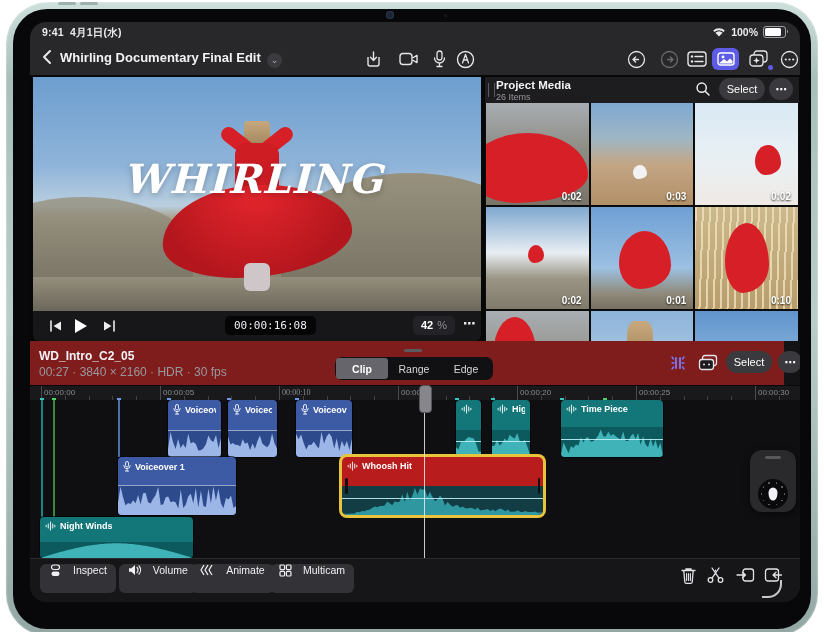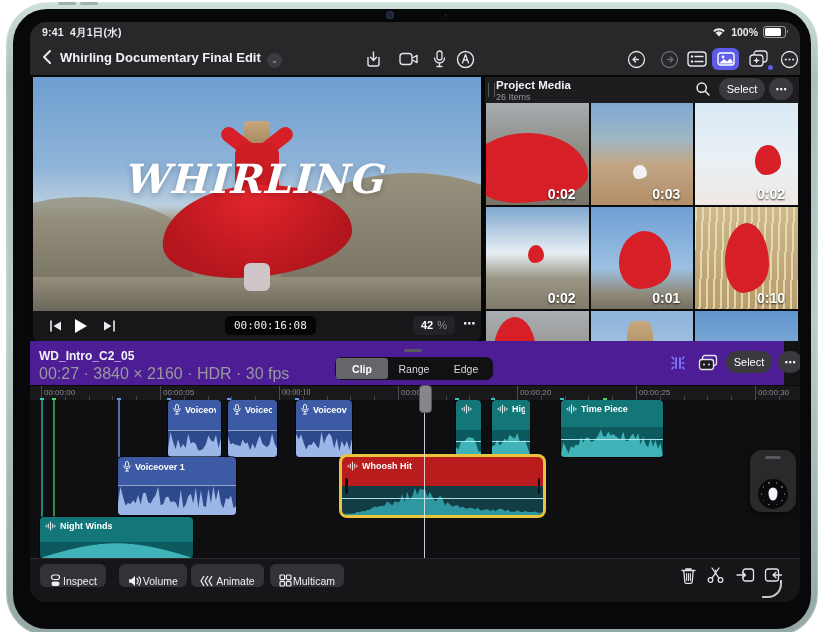--- a/index.html
+++ b/index.html
@@ -54,37 +54,37 @@
   .dots{letter-spacing:1px;font-size:13px;font-weight:700;color:#ececf0;}
   
   .panel{position:absolute;left:455px;top:55px;right:1px;height:264px;background:#0c0c0d;overflow:hidden;}
   .panel-head{position:absolute;left:0;right:0;top:0;height:26px;background:#1d1d1f;}
   .drag-bars{position:absolute;left:3px;top:6px;width:5px;height:14px;border-left:1.5px solid #5a5a5e;border-right:1.5px solid #5a5a5e;}
   .pm-title{position:absolute;left:11px;top:2px;font-size:11.5px;font-weight:700;color:#f2f2f6;}
   .pm-sub{position:absolute;left:11px;top:15px;font-size:9px;color:#98989d;}
   .pill{background:#3a3a3e;border-radius:12px;color:#fff;font-size:11px;display:flex;align-items:center;justify-content:center;}
   .grid{position:absolute;left:1px;right:1px;top:26px;bottom:0;display:grid;grid-template-columns:repeat(3,1fr);grid-auto-rows:102px;gap:2px;}
   .thumb{position:relative;overflow:hidden;background:#333;}
-  .dur{position:absolute;right:13px;bottom:3px;font-size:14px;font-weight:600;color:#fff;text-shadow:0 1px 2px rgba(0,0,0,.8);}
+  .dur{position:absolute;right:7px;bottom:3px;font-size:10px;font-weight:600;color:#fff;text-shadow:0 1px 2px rgba(0,0,0,.8);}
   .blob{position:absolute;background:#d61f26;border-radius:50% 50% 60% 40%/55% 60% 40% 45%;}
   .t0{background:linear-gradient(180deg,#a7adb2 0%,#8e8d85 45%,#7a7468 100%);}
   .t1{background:linear-gradient(180deg,#7fa9d2 0%,#9fb6c4 35%,#c3a685 60%,#b28f67 100%);}
   .t2{background:linear-gradient(180deg,#d9e9f4 0%,#e9f0f4 55%,#efe9e4 100%);}
   .t3{background:linear-gradient(180deg,#7fa8d0 0%,#e8eef3 45%,#9a9585 70%,#807a6a 100%);}
   .t4{background:linear-gradient(180deg,#6f9fd4 0%,#9cc0e2 60%,#8f8a7a 85%,#767060 100%);}
   .t5{background:linear-gradient(180deg,#cdb98c,#b79d6b);}
   .t5::before{content:"";position:absolute;inset:0;background:repeating-linear-gradient(92deg,rgba(240,225,190,.8) 0 2px,rgba(0,0,0,0) 2px 7px);}
   .t6{background:linear-gradient(180deg,#a8aeb3 0%,#938f83 55%,#7c766a 100%);}
   .t7{background:linear-gradient(180deg,#8db4da 0%,#b4cde4 70%,#97917f 92%);}
   .t8{background:linear-gradient(180deg,#5f94cc 0%,#8cb5dd 55%,#e6eef5 80%,#f4f7f9 100%);}
   
   .timeline{position:absolute;left:0;right:0;top:319px;bottom:0;background:#131316;}
-  .tl-head{position:absolute;left:0;right:16px;top:0;height:44px;background:#4c1d95;}
+  .tl-head{position:absolute;left:0;right:16px;top:0;height:44px;background:#7f1d1d;}
   .tl-name{position:absolute;left:9px;top:8px;font-size:12px;font-weight:700;color:#f2f2f6;}
-  .tl-info{position:absolute;left:9px;top:24px;font-size:16px;color:#98989d;}
+  .tl-info{position:absolute;left:9px;top:24px;font-size:12px;color:#98989d;}
   .tl-drag{position:absolute;left:374px;top:8px;width:18px;height:3px;border-radius:2px;background:#5a5a5e;}
   .seg{position:absolute;left:305px;top:16px;width:156px;height:21px;background:#111113;border-radius:7px;display:flex;padding:1px;}
   .seg div{flex:1;border-radius:3px;font-size:10.5px;display:flex;align-items:center;justify-content:center;color:#d8d8dc;}
   .seg div.on{background:#65656b;font-weight:600;color:#fff;}
   .ruler{position:absolute;left:0;right:0;top:44px;height:15px;background:#19191c;border-top:1px solid #09090a;}
   .ruler .minor{position:absolute;inset:auto 0 0 11px;height:5px;background:repeating-linear-gradient(90deg,#434347 0 1px,rgba(0,0,0,0) 1px 23.8px);}
   .ruler .major{position:absolute;inset:0 0 0 11px;background:repeating-linear-gradient(90deg,#4a4a4f 0 1px,rgba(0,0,0,0) 1px 119px);}
   .rl{position:absolute;top:2px;font-size:8px;color:#8b8b90;}
   .mk{position:absolute;bottom:0;width:4px;height:3px;}
   .tracks{position:absolute;left:0;right:0;top:59px;height:217px;background:#0f0f12;overflow:hidden;}
@@ -104,21 +104,21 @@
   .handle{position:absolute;top:50%;width:2.5px;height:16px;transform:translateY(-50%);background:#101012;border-radius:2px;}
   .playhead{position:absolute;left:389px;top:44px;width:11px;height:174px;}
   .playhead .stem{position:absolute;left:5px;top:0;bottom:0;width:1px;background:rgba(235,235,240,.85);}
   .playhead .grip{position:absolute;left:0;top:0;width:11px;height:26px;background:#86868c;border:1px solid #55555a;border-radius:4px;}
   .jog{position:absolute;left:720px;top:50px;width:46px;height:62px;border-radius:12px;background:#2a2a2d;box-shadow:0 2px 6px rgba(0,0,0,.5);}
   .jog .dash{position:absolute;left:50%;top:6px;width:16px;height:3px;transform:translateX(-50%);border-radius:2px;background:#57575c;}
   .jog .dial{position:absolute;left:50%;top:33px;width:30px;height:30px;transform:translate(-50%,-4px);border-radius:50%;background:#0a0a0c;}
   .jog .ptr{position:absolute;left:50%;top:50%;width:9px;height:13px;transform:translate(-50%,-50%);background:#f2f2f6;border-radius:50% 50% 45% 45%/40% 40% 60% 60%;}
   .jog .dot{position:absolute;width:1.5px;height:1.5px;border-radius:50%;background:#6a6a70;}
   .tl-bar{position:absolute;left:0;right:0;top:217px;bottom:0;background:#161619;border-top:1px solid #2a2a2e;}
-  .tool-btn{position:absolute;top:5px;height:23px;padding:0 9px;border-radius:6px;background:#333337;display:flex;align-items:flex-end;gap:1px;font-size:10.5px;color:#f0f0f4;}
+  .tool-btn{position:absolute;top:5px;height:29px;padding:0 9px;border-radius:6px;background:#333337;display:flex;align-items:flex-start;gap:11px;font-size:10.5px;color:#f0f0f4;}
   .edit-ico{position:absolute;top:6px;width:20px;height:20px;color:#e2e2e7;display:flex;align-items:center;justify-content:center;}
   .glare{position:absolute;right:18px;bottom:4px;width:18px;height:16px;border-bottom:2px solid rgba(255,255,255,.85);border-right:2px solid rgba(255,255,255,.85);border-bottom-right-radius:14px;opacity:.9;}
   svg{display:block;}
 </style>
 </head>
 <body>
 <div class="stage">
 
 <div class="device">
   <div class="dev-btn" style="left:52px;width:18px;"></div>

